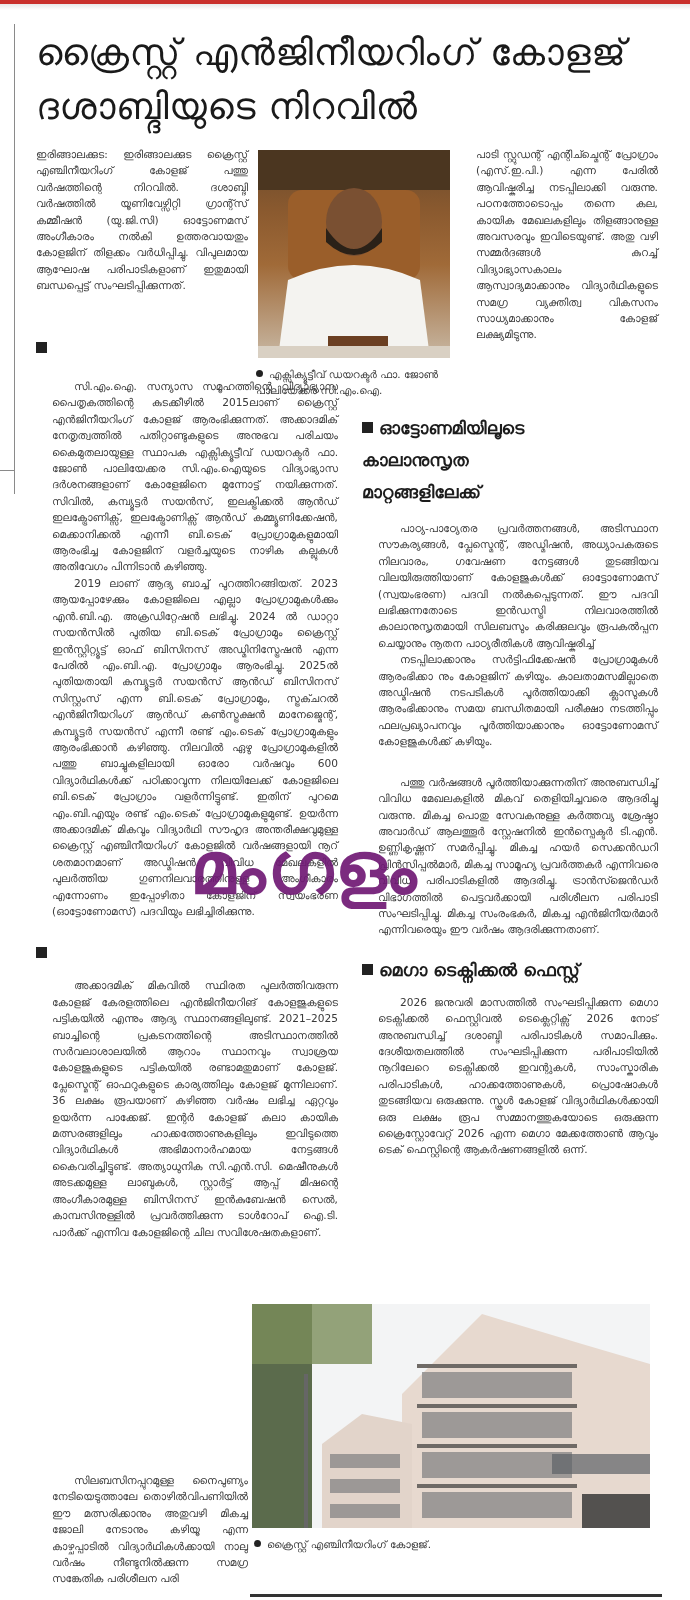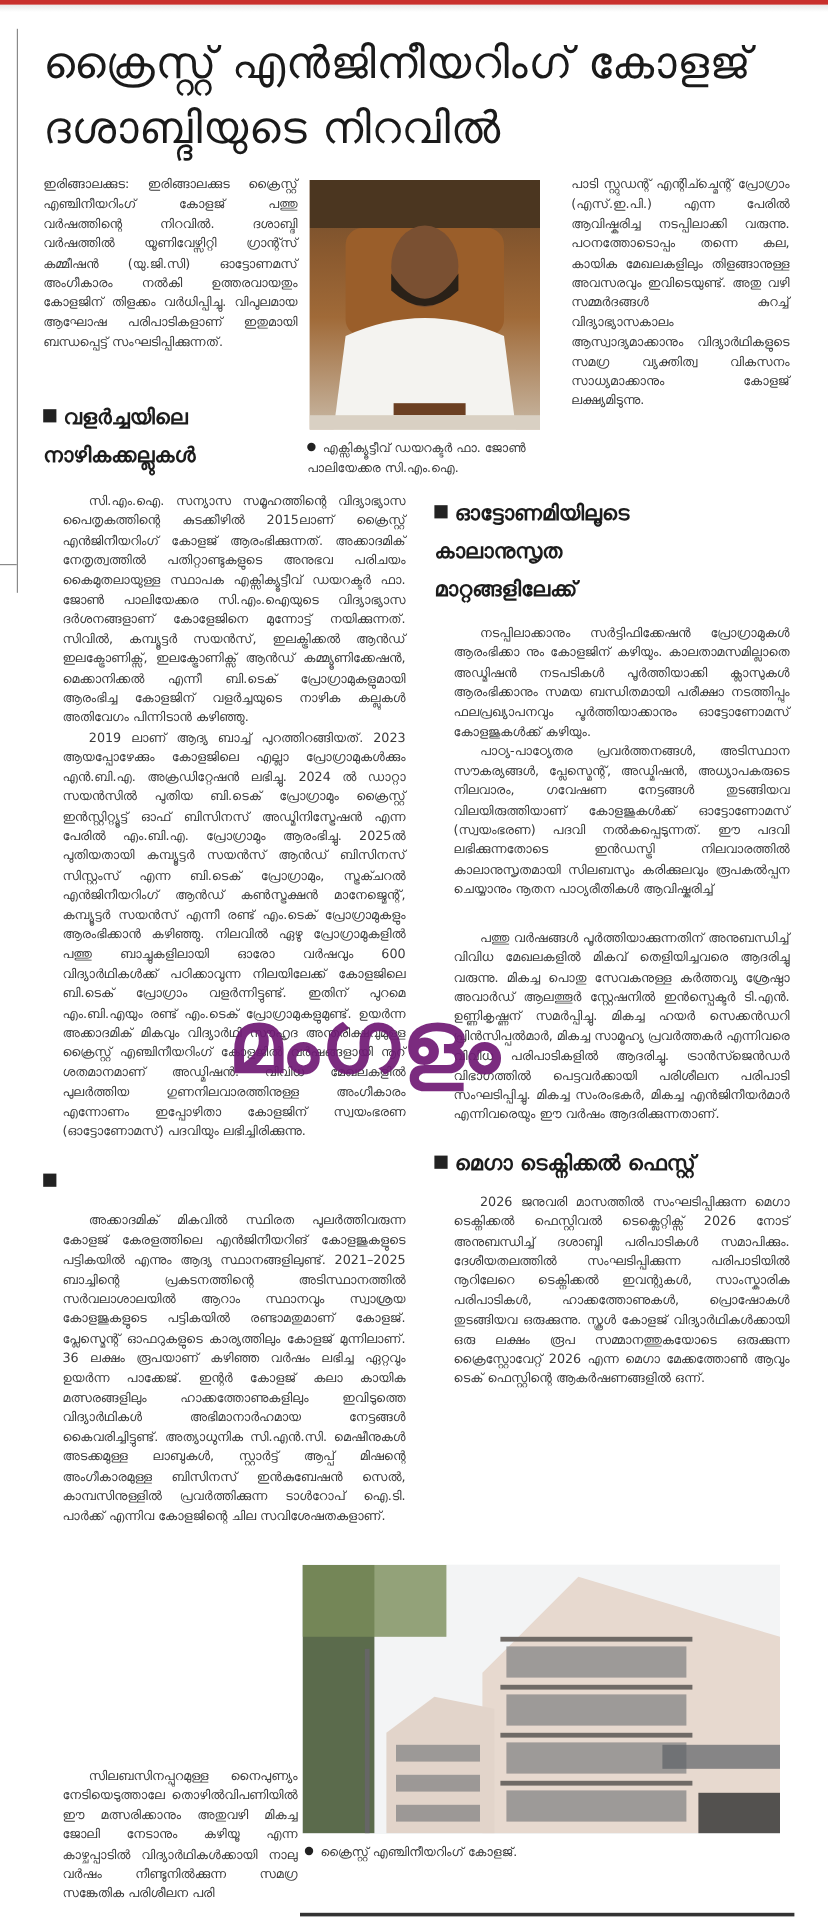--- a/index.html
+++ b/index.html
@@ -62,21 +62,21 @@
 </div>
 <div class="caption" style="left:256px; top:366px; width:210px;">
   <span class="dot"></span><span>എക്സിക്യൂട്ടീവ് ഡയറക്ടർ ഫാ. ജോൺ പാലിയേക്കര സി.എം.ഐ.</span>
 </div>
 
 <div class="col" style="left:476px; top:146px; width:182px;">
   <p>പാടി സ്റ്റുഡന്റ് എന്റിച്ച്മെന്റ് പ്രോഗ്രാം (എസ്.ഇ.പി.) എന്ന പേരിൽ ആവിഷ്കരിച്ച നടപ്പിലാക്കി വരുന്നു. പഠനത്തോടൊപ്പം തന്നെ കല, കായിക മേഖലകളിലും തിളങ്ങാനുള്ള അവസരവും ഇവിടെയുണ്ട്. അതു വഴി സമ്മർദങ്ങൾ കുറച്ച് വിദ്യാഭ്യാസകാലം ആസ്വാദ്യമാക്കാനും വിദ്യാർഥികളുടെ സമഗ്ര വ്യക്തിത്വ വികസനം സാധ്യമാക്കാനും കോളജ് ലക്ഷ്യമിടുന്നു.</p>
 </div>
 
 <div class="col" style="left:36px; top:332px; width:302px;">
-  <p class="subhead" style="width:180px;"><span class="sq"></span><span>വളർച്ചയിലെ നാഴികക്കല്ലുകൾ</span></p>
+  <p class="subhead" style="width:180px;"><span class="sq"></span></p>
   <div style="height:14px;"></div>
   <p class="indent">സി.എം.ഐ. സന്യാസ സമൂഹത്തിന്റെ വിദ്യാഭ്യാസ പൈതൃകത്തിന്റെ കുടക്കീഴിൽ 2015ലാണ് ക്രൈസ്റ്റ് എൻജിനീയറിംഗ് കോളജ് ആരംഭിക്കുന്നത്. അക്കാദമിക് നേതൃത്വത്തിൽ പതിറ്റാണ്ടുകളുടെ അനുഭവ പരിചയം കൈമുതലായുള്ള സ്ഥാപക എക്സിക്യൂട്ടീവ് ഡയറക്ടർ ഫാ. ജോൺ പാലിയേക്കര സി.എം.ഐയുടെ വിദ്യാഭ്യാസ ദർശനങ്ങളാണ് കോളേജിനെ മുന്നോട്ട് നയിക്കുന്നത്. സിവിൽ, കമ്പ്യൂട്ടർ സയൻസ്, ഇലക്ട്രിക്കൽ ആൻഡ് ഇലക്ട്രോണിക്സ്, ഇലക്ട്രോണിക്സ് ആൻഡ് കമ്മ്യൂണിക്കേഷൻ, മെക്കാനിക്കൽ എന്നീ ബി.ടെക് പ്രോഗ്രാമുകളുമായി ആരംഭിച്ച കോളജിന് വളർച്ചയുടെ നാഴിക കല്ലുകൾ അതിവേഗം പിന്നിടാൻ കഴിഞ്ഞു.</p>
   <p class="indent">2019 ലാണ് ആദ്യ ബാച്ച് പുറത്തിറങ്ങിയത്. 2023 ആയപ്പോഴേക്കും കോളജിലെ എല്ലാ പ്രോഗ്രാമുകൾക്കും എൻ.ബി.എ. അക്രഡിറ്റേഷൻ ലഭിച്ചു. 2024 ൽ ഡാറ്റാ സയൻസിൽ പുതിയ ബി.ടെക് പ്രോഗ്രാമും ക്രൈസ്റ്റ് ഇൻസ്റ്റിറ്റ്യൂട്ട് ഓഫ് ബിസിനസ് അഡ്മിനിസ്ട്രേഷൻ എന്ന പേരിൽ എം.ബി.എ. പ്രോഗ്രാമും ആരംഭിച്ചു. 2025ൽ പുതിയതായി കമ്പ്യൂട്ടർ സയൻസ് ആൻഡ് ബിസിനസ് സിസ്റ്റംസ് എന്ന ബി.ടെക് പ്രോഗ്രാമും, സ്ട്രക്ചറൽ എൻജിനീയറിംഗ് ആൻഡ് കൺസ്ട്രക്ഷൻ മാനേജ്മെന്റ്, കമ്പ്യൂട്ടർ സയൻസ് എന്നീ രണ്ട് എം.ടെക് പ്രോഗ്രാമുകളും ആരംഭിക്കാൻ കഴിഞ്ഞു. നിലവിൽ ഏഴു പ്രോഗ്രാമുകളിൽ പത്തു ബാച്ചുകളിലായി ഓരോ വർഷവും 600 വിദ്യാർഥികൾക്ക് പഠിക്കാവുന്ന നിലയിലേക്ക് കോളജിലെ ബി.ടെക് പ്രോഗ്രാം വളർന്നിട്ടുണ്ട്. ഇതിന് പുറമെ എം.ബി.എയും രണ്ട് എം.ടെക് പ്രോഗ്രാമുകളുമുണ്ട്. ഉയർന്ന അക്കാദമിക് മികവും വിദ്യാർഥി സൗഹൃദ അന്തരീക്ഷവുമുള്ള ക്രൈസ്റ്റ് എഞ്ചിനീയറിംഗ് കോളജിൽ വർഷങ്ങളായി നൂറ് ശതമാനമാണ് അഡ്മിഷൻ. വിവിധ മേഖലകളിൽ പുലർത്തിയ ഗുണനിലവാരത്തിനുള്ള അംഗീകാരം എന്നോണം ഇപ്പോഴിതാ കോളജിന് സ്വയംഭരണ (ഓട്ടോണോമസ്) പദവിയും ലഭിച്ചിരിക്കുന്നു.</p>
   <div style="height:18px;"></div>
   <p class="subhead"><span class="sq"></span></p>
   <div style="height:8px;"></div>
   <div style="width:302px;">
     <p class="indent">അക്കാദമിക് മികവിൽ സ്ഥിരത പുലർത്തിവരുന്ന കോളജ് കേരളത്തിലെ എൻജിനീയറിങ് കോളജുകളുടെ പട്ടികയിൽ എന്നും ആദ്യ സ്ഥാനങ്ങളിലുണ്ട്. 2021–2025 ബാച്ചിന്റെ പ്രകടനത്തിന്റെ അടിസ്ഥാനത്തിൽ സർവലാശാലയിൽ ആറാം സ്ഥാനവും സ്വാശ്രയ കോളജുകളുടെ പട്ടികയിൽ രണ്ടാമതുമാണ് കോളജ്. പ്ലേസ്മെന്റ് ഓഫറുകളുടെ കാര്യത്തിലും കോളജ് മുന്നിലാണ്. 36 ലക്ഷം രൂപയാണ് കഴിഞ്ഞ വർഷം ലഭിച്ച ഏറ്റവും ഉയർന്ന പാക്കേജ്. ഇന്റർ കോളജ് കലാ കായിക മത്സരങ്ങളിലും ഹാക്കത്തോണുകളിലും ഇവിടുത്തെ വിദ്യാർഥികൾ അഭിമാനാർഹമായ നേട്ടങ്ങൾ കൈവരിച്ചിട്ടുണ്ട്. അത്യാധുനിക സി.എൻ.സി. മെഷീനുകൾ അടക്കമുള്ള ലാബുകൾ, സ്റ്റാർട്ട് ആപ്പ് മിഷന്റെ അംഗീകാരമുള്ള ബിസിനസ് ഇൻകുബേഷൻ സെൽ, കാമ്പസിനുള്ളിൽ പ്രവർത്തിക്കുന്ന ടാൾറോപ് ഐ.ടി. പാർക്ക് എന്നിവ കോളജിന്റെ ചില സവിശേഷതകളാണ്.</p>
   </div>
 </div>
@@ -85,22 +85,22 @@
   <p class="indent">സിലബസിനപ്പുറമുള്ള നൈപുണ്യം നേടിയെടുത്താലേ തൊഴിൽവിപണിയിൽ ഈ മത്സരിക്കാനും അതുവഴി മികച്ച ജോലി നേടാനും കഴിയൂ എന്ന കാഴ്ചപ്പാടിൽ വിദ്യാർഥികൾക്കായി നാലു വർഷം നീണ്ടുനിൽക്കുന്ന സമഗ്ര സങ്കേതിക പരിശീലന പരി</p>
 </div>
 
 <div class="col" style="left:362px; top:412px; width:296px;">
   <p class="subhead">
     <span class="sq"></span><span>ഓട്ടോണമിയിലൂടെ</span><br>
     <span>കാലാനുസൃത</span><br>
     <span>മാറ്റങ്ങളിലേക്ക്</span>
   </p>
   <div style="height:12px;"></div>
+  <p class="indent">പാഠ്യ-പാഠ്യേതര പ്രവർത്തനങ്ങൾ, അടിസ്ഥാന സൗകര്യങ്ങൾ, പ്ലേസ്മെന്റ്, അഡ്മിഷൻ, അധ്യാപകരുടെ നിലവാരം, ഗവേഷണ നേട്ടങ്ങൾ തുടങ്ങിയവ വിലയിരുത്തിയാണ് കോളജുകൾക്ക് ഓട്ടോണോമസ് (സ്വയംഭരണ) പദവി നൽകപ്പെടുന്നത്. ഈ പദവി ലഭിക്കുന്നതോടെ ഇൻഡസ്ട്രി നിലവാരത്തിൽ കാലാനുസൃതമായി സിലബസും കരിക്കുലവും രൂപകൽപ്പന ചെയ്യാനും നൂതന പാഠ്യരീതികൾ ആവിഷ്കരിച്ച്</p>
   <p class="indent">നടപ്പിലാക്കാനും സർട്ടിഫിക്കേഷൻ പ്രോഗ്രാമുകൾ ആരംഭിക്കാ നും കോളജിന് കഴിയും. കാലതാമസമില്ലാതെ അഡ്മിഷൻ നടപടികൾ പൂർത്തിയാക്കി ക്ലാസുകൾ ആരംഭിക്കാനും സമയ ബന്ധിതമായി പരീക്ഷാ നടത്തിപ്പും ഫലപ്രഖ്യാപനവും പൂർത്തിയാക്കാനും ഓട്ടോണോമസ് കോളജുകൾക്ക് കഴിയും.</p>
-  <p class="indent">പാഠ്യ-പാഠ്യേതര പ്രവർത്തനങ്ങൾ, അടിസ്ഥാന സൗകര്യങ്ങൾ, പ്ലേസ്മെന്റ്, അഡ്മിഷൻ, അധ്യാപകരുടെ നിലവാരം, ഗവേഷണ നേട്ടങ്ങൾ തുടങ്ങിയവ വിലയിരുത്തിയാണ് കോളജുകൾക്ക് ഓട്ടോണോമസ് (സ്വയംഭരണ) പദവി നൽകപ്പെടുന്നത്. ഈ പദവി ലഭിക്കുന്നതോടെ ഇൻഡസ്ട്രി നിലവാരത്തിൽ കാലാനുസൃതമായി സിലബസും കരിക്കുലവും രൂപകൽപ്പന ചെയ്യാനും നൂതന പാഠ്യരീതികൾ ആവിഷ്കരിച്ച്</p>
   <div style="height:16px;"></div>
   <div style="height:8px;"></div>
   <p class="indent">പത്തു വർഷങ്ങൾ പൂർത്തിയാക്കുന്നതിന് അനുബന്ധിച്ച് വിവിധ മേഖലകളിൽ മികവ് തെളിയിച്ചവരെ ആദരിച്ചു വരുന്നു. മികച്ച പൊതു സേവകനുള്ള കർത്തവ്യ ശ്രേഷ്ഠാ അവാർഡ് ആലത്തൂർ സ്റ്റേഷനിൽ ഇൻസ്പെക്ടർ ടി.എൻ. ഉണ്ണികൃഷ്ണന് സമർപ്പിച്ചു. മികച്ച ഹയർ സെക്കൻഡറി പ്രിൻസിപ്പൽമാർ, മികച്ച സാമൂഹ്യ പ്രവർത്തകർ എന്നിവരെ വിവിധ പരിപാടികളിൽ ആദരിച്ചു. ട്രാൻസ്ജെൻഡർ വിഭാഗത്തിൽ പെട്ടവർക്കായി പരിശീലന പരിപാടി സംഘടിപ്പിച്ചു. മികച്ച സംരംഭകർ, മികച്ച എൻജിനീയർമാർ എന്നിവരെയും ഈ വർഷം ആദരിക്കുന്നതാണ്.</p>
   <div style="height:16px;"></div>
   <p class="subhead"><span class="sq"></span><span>മെഗാ ടെക്നിക്കൽ ഫെസ്റ്റ്</span></p>
   <div style="height:8px;"></div>
   <p class="indent">2026 ജനുവരി മാസത്തിൽ സംഘടിപ്പിക്കുന്ന മെഗാ ടെക്നിക്കൽ ഫെസ്റ്റിവൽ ടെക്ലെറ്റിക്സ് 2026 നോട് അനുബന്ധിച്ച് ദശാബ്ദി പരിപാടികൾ സമാപിക്കും. ദേശീയതലത്തിൽ സംഘടിപ്പിക്കുന്ന പരിപാടിയിൽ നൂറിലേറെ ടെക്നിക്കൽ ഇവന്റുകൾ, സാംസ്കാരിക പരിപാടികൾ, ഹാക്കത്തോണുകൾ, പ്രൊഷോകൾ തുടങ്ങിയവ ഒരുക്കുന്നു. സ്കൂൾ കോളജ് വിദ്യാർഥികൾക്കായി ഒരു ലക്ഷം രൂപ സമ്മാനത്തുകയോടെ ഒരുക്കുന്ന ക്രൈസ്റ്റോവേറ്റ് 2026 എന്ന മെഗാ മേക്കത്തോൺ ആവും ടെക് ഫെസ്റ്റിന്റെ ആകർഷണങ്ങളിൽ ഒന്ന്.</p>
 </div>
 
 <div class="photo" style="left:252px; top:1304px; width:398px; height:224px; background:#eceff1;">

